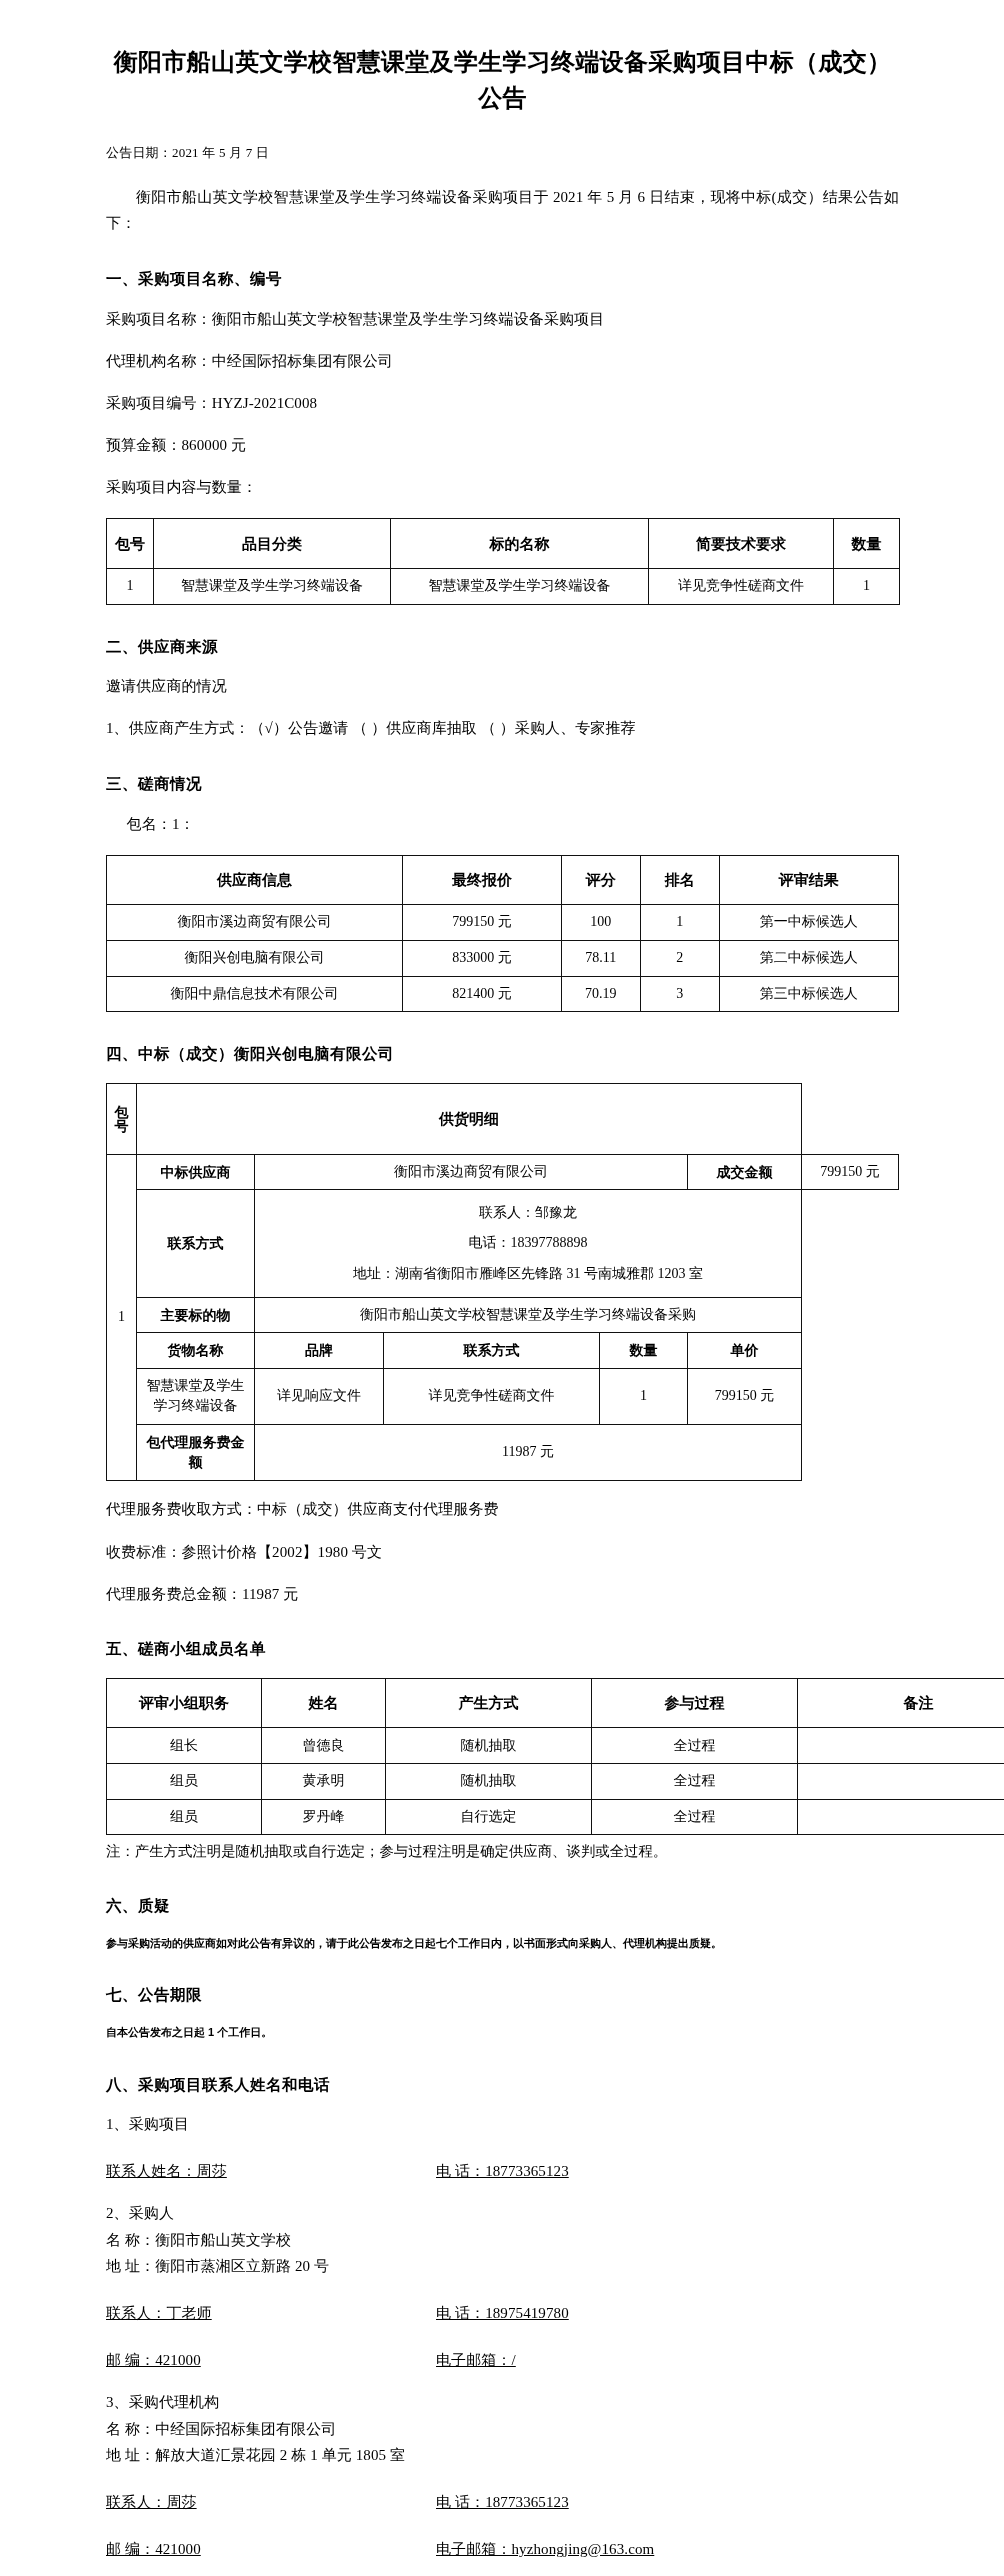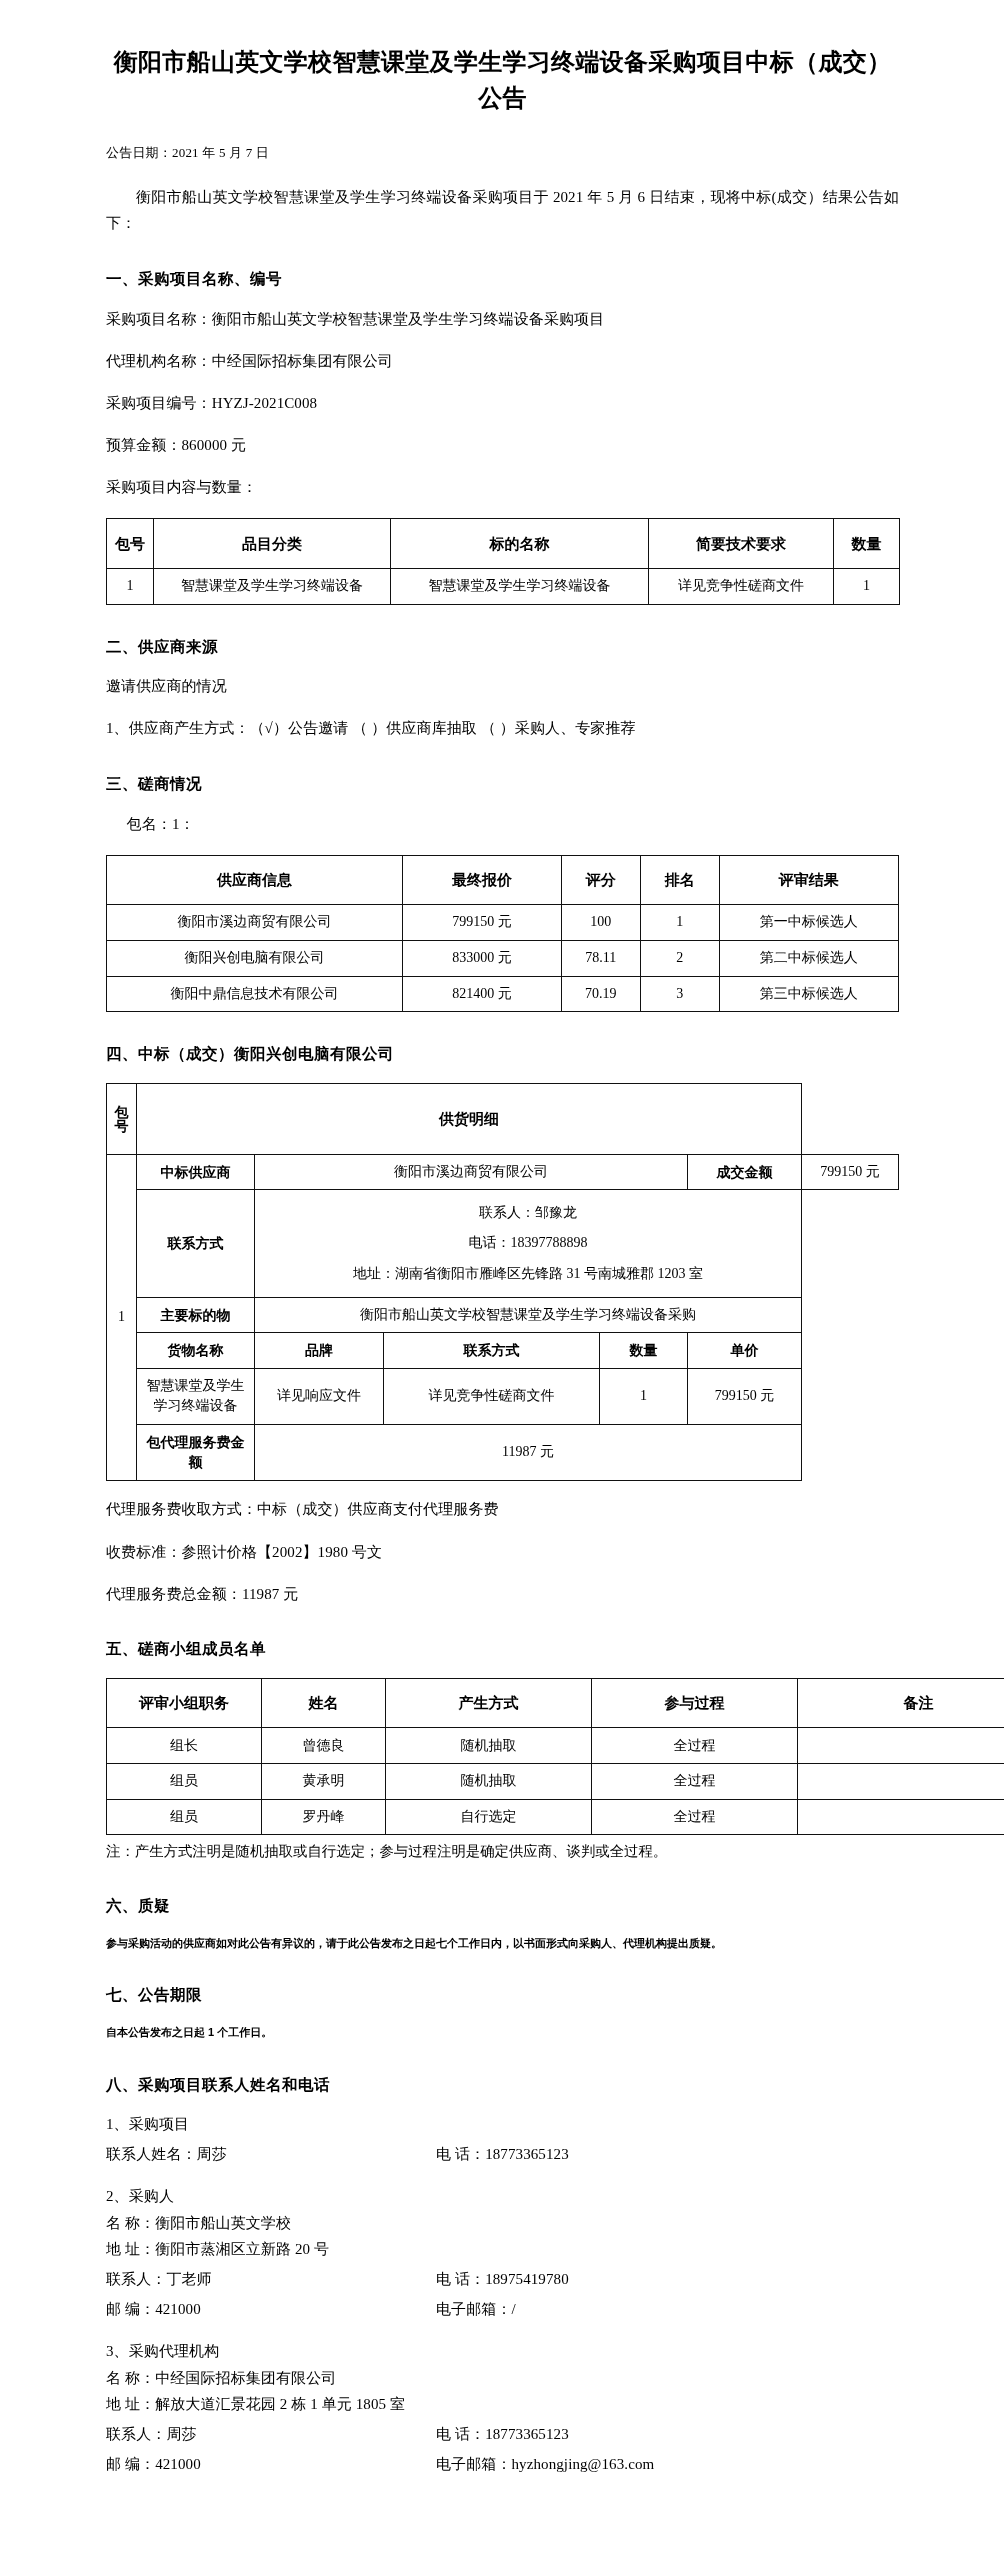--- a/index.html
+++ b/index.html
@@ -92,21 +92,21 @@
     font-family:Liberation Sans, sans-serif;
     font-weight:bold;
     font-size:15px;
   }
   td.left { text-align:left; padding-left:7.2px; }
   td.pkgnum { width:27px; font-size:14.4px; }
   .stack-line { display:block; padding:5.2px 0; }
 
   
   .kv { font-size:15px; line-height:1.78; letter-spacing:0.1px; }
-  .kv-row { display:flex; margin-top:3px; }
+  .kv-row { display:flex; margin-top:20px;text-decoration:underline; }
   .kv-col-a { width:330px; flex:none; }
   .kv-col-b { flex:1; }
 </style>
 </head>
 <body>
 
 <div class="page">
   <div class="inner">
 
     <div class="doc-title">衡阳市船山英文学校智慧课堂及学生学习终端设备采购项目中标（成交）公告</div>

